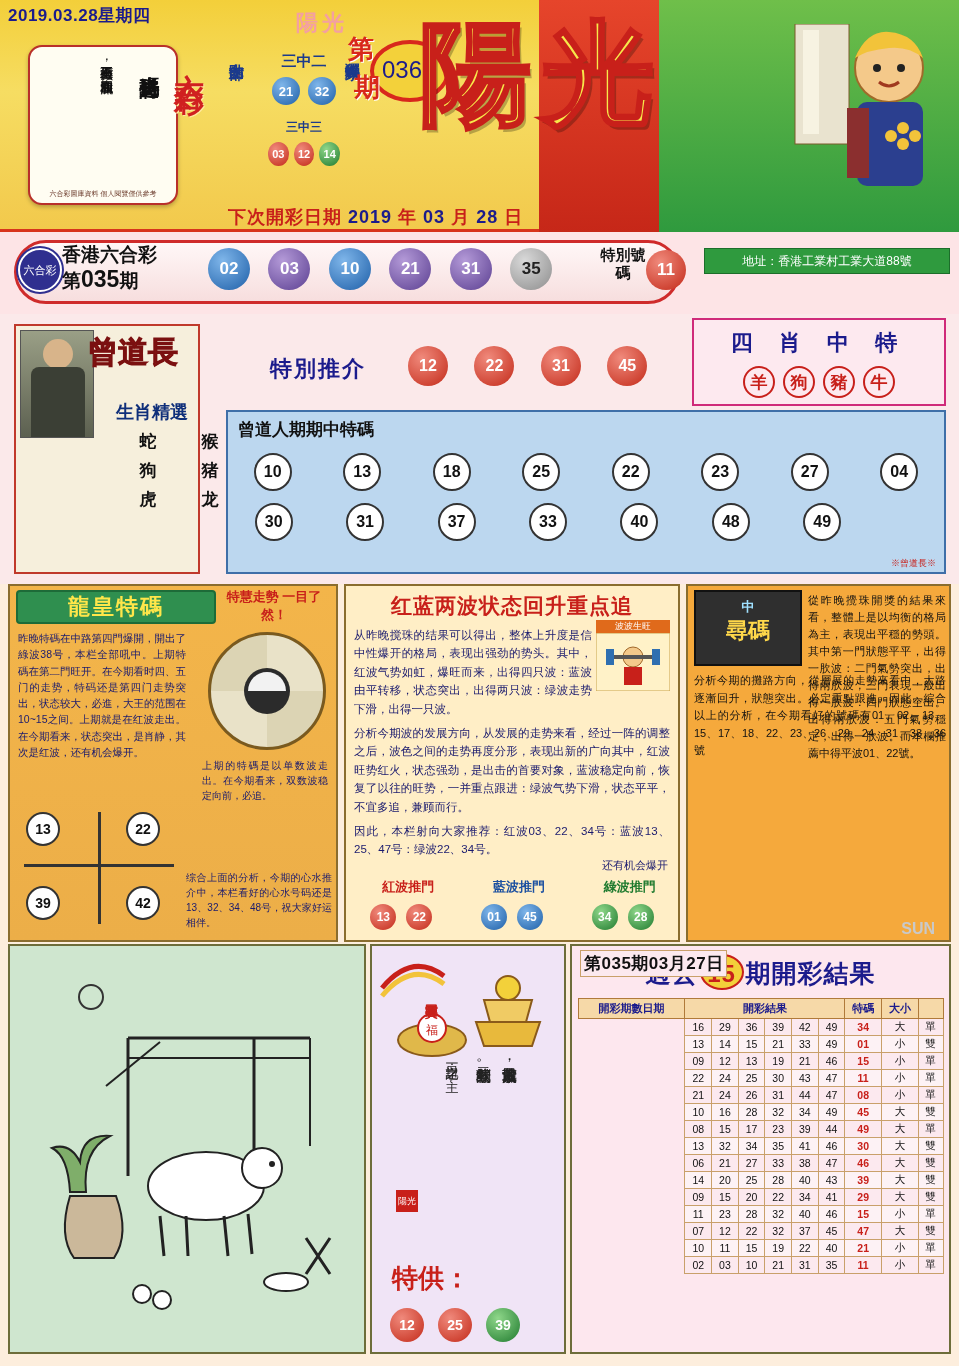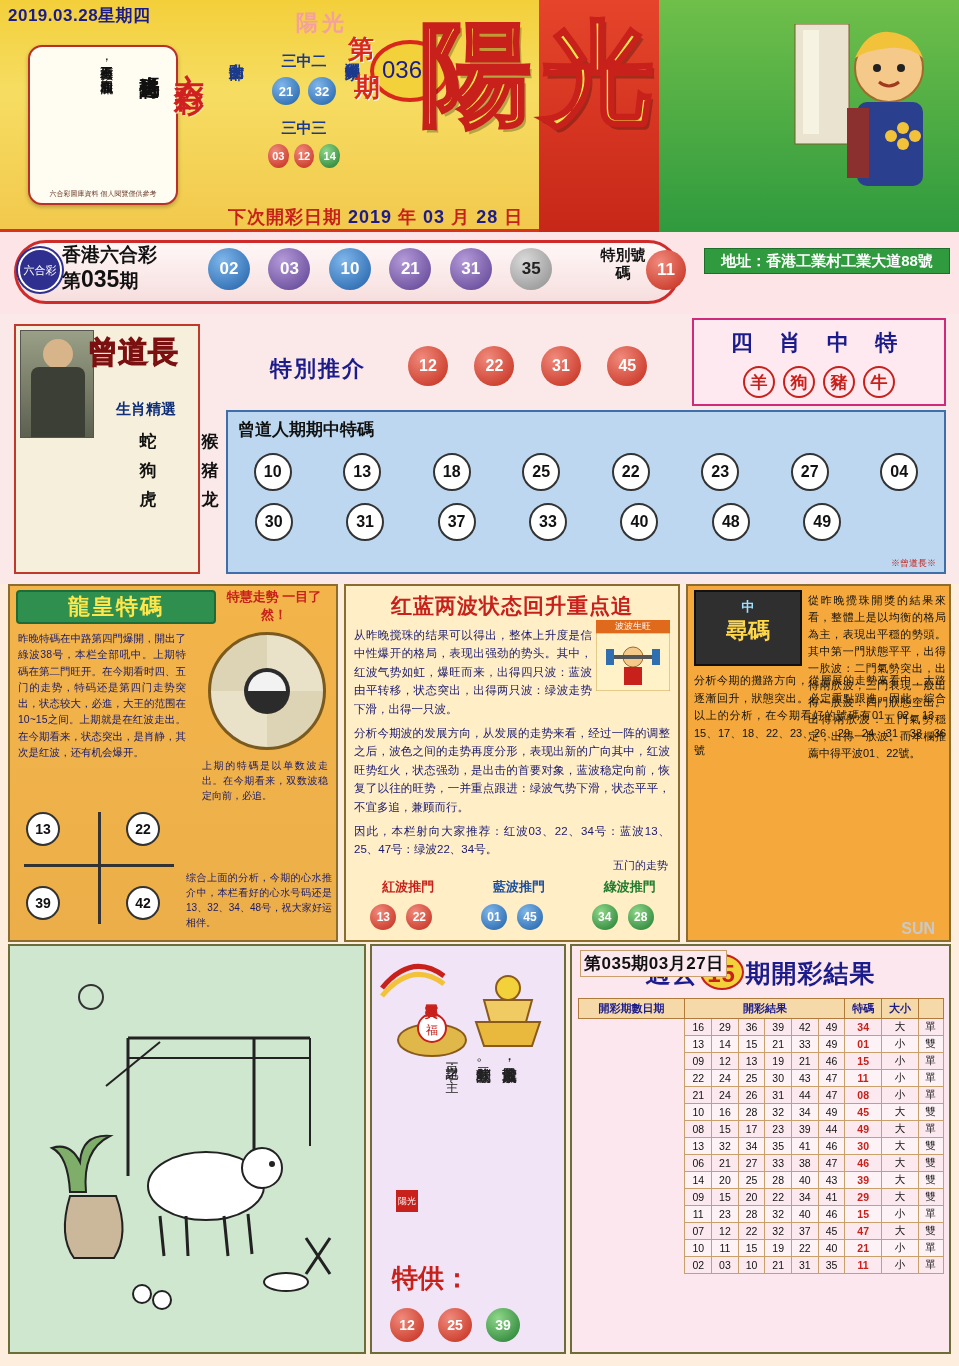--- a/index.html
+++ b/index.html
@@ -147,21 +147,21 @@
   .res-balls .ball { width:42px; height:42px; font-size:17px; margin-right:14px; }
   .special-label {
     position:absolute; left:600px; top:14px; width:46px;
     font-size:15px; font-weight:bold; color:#111; line-height:1.2; text-align:center;
   }
   .special-ball {
     position:absolute; left:646px; top:18px; width:40px; height:40px; font-size:17px;
   }
   .addr-box {
     position:absolute; left:704px; top:16px; width:246px; height:26px;
-    background:#2f9a3e; color:#fff; font-size:15px; font-weight:bold;
+    background:#2f9a3e; color:#fff; font-size:12px; font-weight:normal;
     display:flex; align-items:center; justify-content:center;
     border:1px solid #1c6e2a;
   }
 
   
   .zeng-sec {
     position:absolute; left:0; top:314px; width:959px; height:270px;
     background:#fbe9ea;
   }
   .zeng-left {
@@ -179,21 +179,21 @@
   }
   .monk .body {
     position:absolute; left:10px; top:36px; width:54px; height:70px;
     background:#3b3f35; border-radius:8px 8px 0 0;
   }
   .zeng-title {
     position:absolute; left:88px; top:18px; font-size:30px; font-weight:bold;
     color:#c8201a; -webkit-text-stroke:1px #7a1010;
   }
   .shengxiao-label {
-    position:absolute; left:100px; top:74px; font-size:15px; font-weight:bold; color:#0f2f7a;
+    position:absolute; left:100px; top:74px; font-size:18px; font-weight:bold; color:#0f2f7a;
   }
   .zodiac-grid {
     position:absolute; left:106px; top:104px; width:110px;
     display:grid; grid-template-columns:repeat(2,52px); gap:6px 10px;
     font-size:17px; font-weight:bold; color:#111; text-align:center;
   }
   .rec-title {
     position:absolute; left:270px; top:40px; font-size:22px; font-weight:bold;
     color:#1b1b8c; letter-spacing:2px;
   }
@@ -390,21 +390,21 @@
 
     <div class="tip-col" style="left:228px; top:52px; width:34px;">
       <div class="col-label">內部貼士</div>
     </div>
     <div class="tip-col" style="left:268px; top:52px; width:72px;">
       <div style="font-size:15px;font-weight:bold;color:#1b3a8c;">三中二</div>
       <div style="margin-top:6px;display:flex;gap:8px;justify-content:center;">
         <span class="ball b-blue" style="width:28px;height:28px;font-size:13px;">21</span>
         <span class="ball b-blue" style="width:28px;height:28px;font-size:13px;">32</span>
       </div>
-      <div style="font-size:15px;font-weight:bold;color:#1b3a8c;margin-top:14px;">三中三</div>
+      <div style="font-size:12px;font-weight:bold;color:#1b3a8c;margin-top:14px;">三中三</div>
       <div style="margin-top:6px;display:flex;gap:5px;justify-content:center;">
         <span class="ball b-red" style="width:24px;height:24px;font-size:11px;">03</span>
         <span class="ball b-red" style="width:24px;height:24px;font-size:11px;">12</span>
         <span class="ball b-green" style="width:24px;height:24px;font-size:11px;">14</span>
       </div>
     </div>
     <div class="tip-col" style="left:344px; top:52px; width:34px;">
       <div class="col-label">獨家爆料</div>
     </div>
 
@@ -557,21 +557,21 @@
           <circle cx="37" cy="24" r="10" fill="#f4c98a" stroke="#a0672a"></circle>
           <rect x="10" y="16" width="8" height="16" fill="#2f6fb0"></rect>
           <rect x="56" y="16" width="8" height="16" fill="#2f6fb0"></rect>
           <rect x="18" y="22" width="38" height="4" fill="#555"></rect>
           <rect x="28" y="34" width="18" height="18" fill="#c8201a"></rect>
         </svg>
       </div>
       <div class="m2body" style="width:238px;">从昨晚搅珠的结果可以得出，整体上升度是信中性爆开的格局，表现出强劲的势头。其中，红波气势如虹，爆旺而来，出得四只波：蓝波由平转移，状态突出，出得两只波：绿波走势下滑，出得一只波。</div>
       <div class="m2body">分析今期波的发展方向，从发展的走势来看，经过一阵的调整之后，波色之间的走势再度分形，表现出新的广向其中，红波旺势红火，状态强劲，是出击的首要对象，蓝波稳定向前，恢复了以往的旺势，一并重点跟进：绿波气势下滑，状态平平，不宜多追，兼顾而行。</div>
       <div class="m2body">因此，本栏射向大家推荐：红波03、22、34号：蓝波13、25、47号：绿波22、34号。</div>
-      <div class="m2sign">五门的走势</div>
+      <div class="m2sign">还有机会爆开</div>
 
       <div class="push-row">
         <div class="push-col">
           <div class="cap cap-red">紅波推門</div>
         </div>
         <div class="push-col">
           <div class="cap cap-blue">藍波推門</div>
         </div>
         <div class="push-col">
           <div class="cap cap-green">綠波推門</div>

